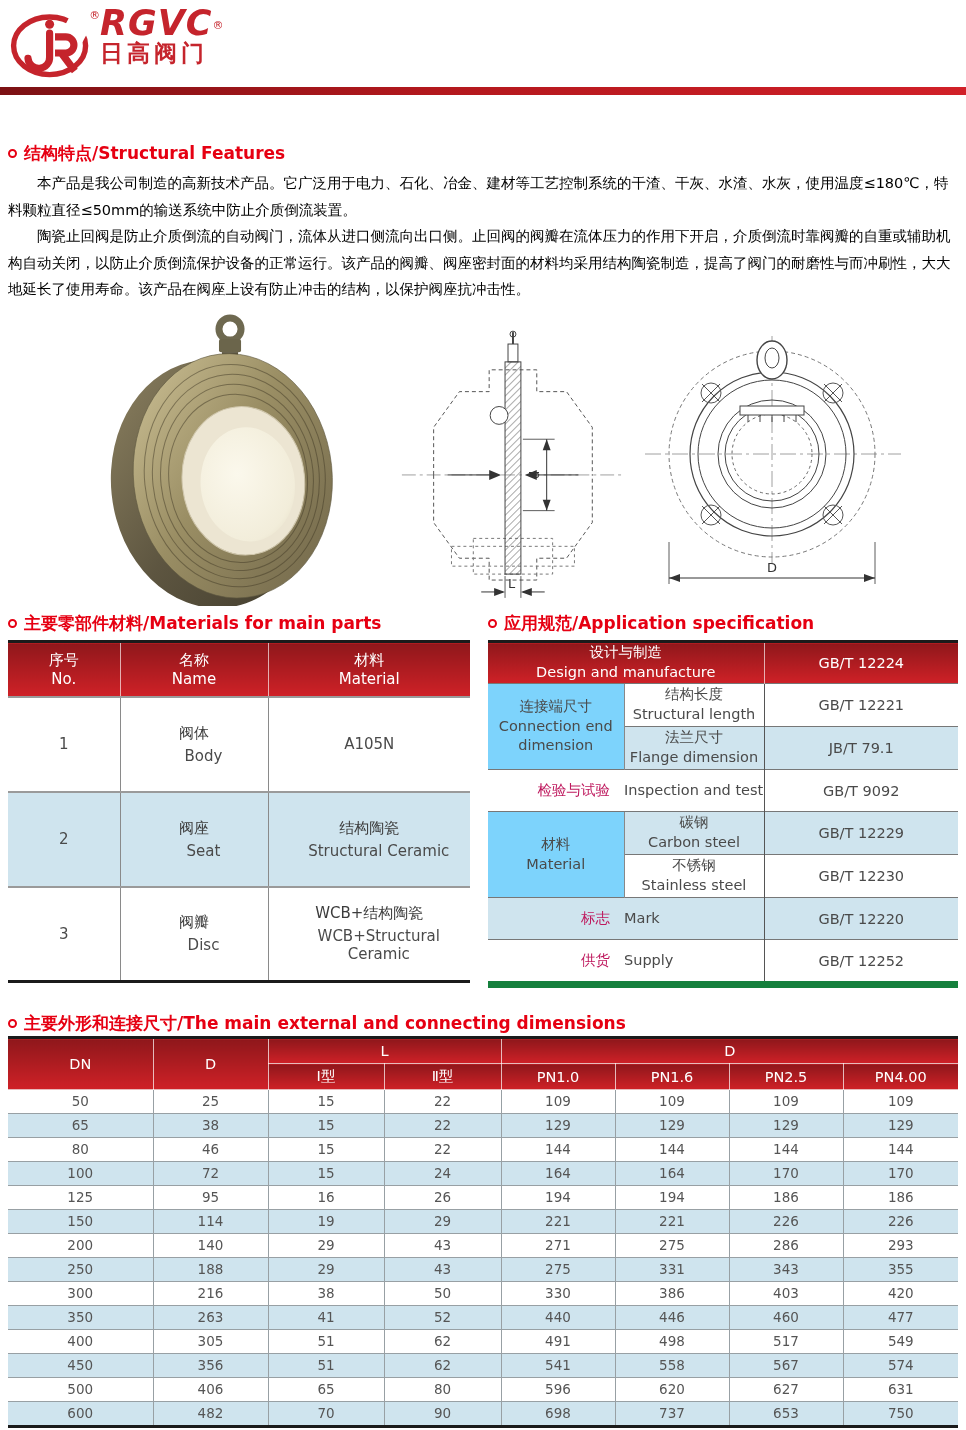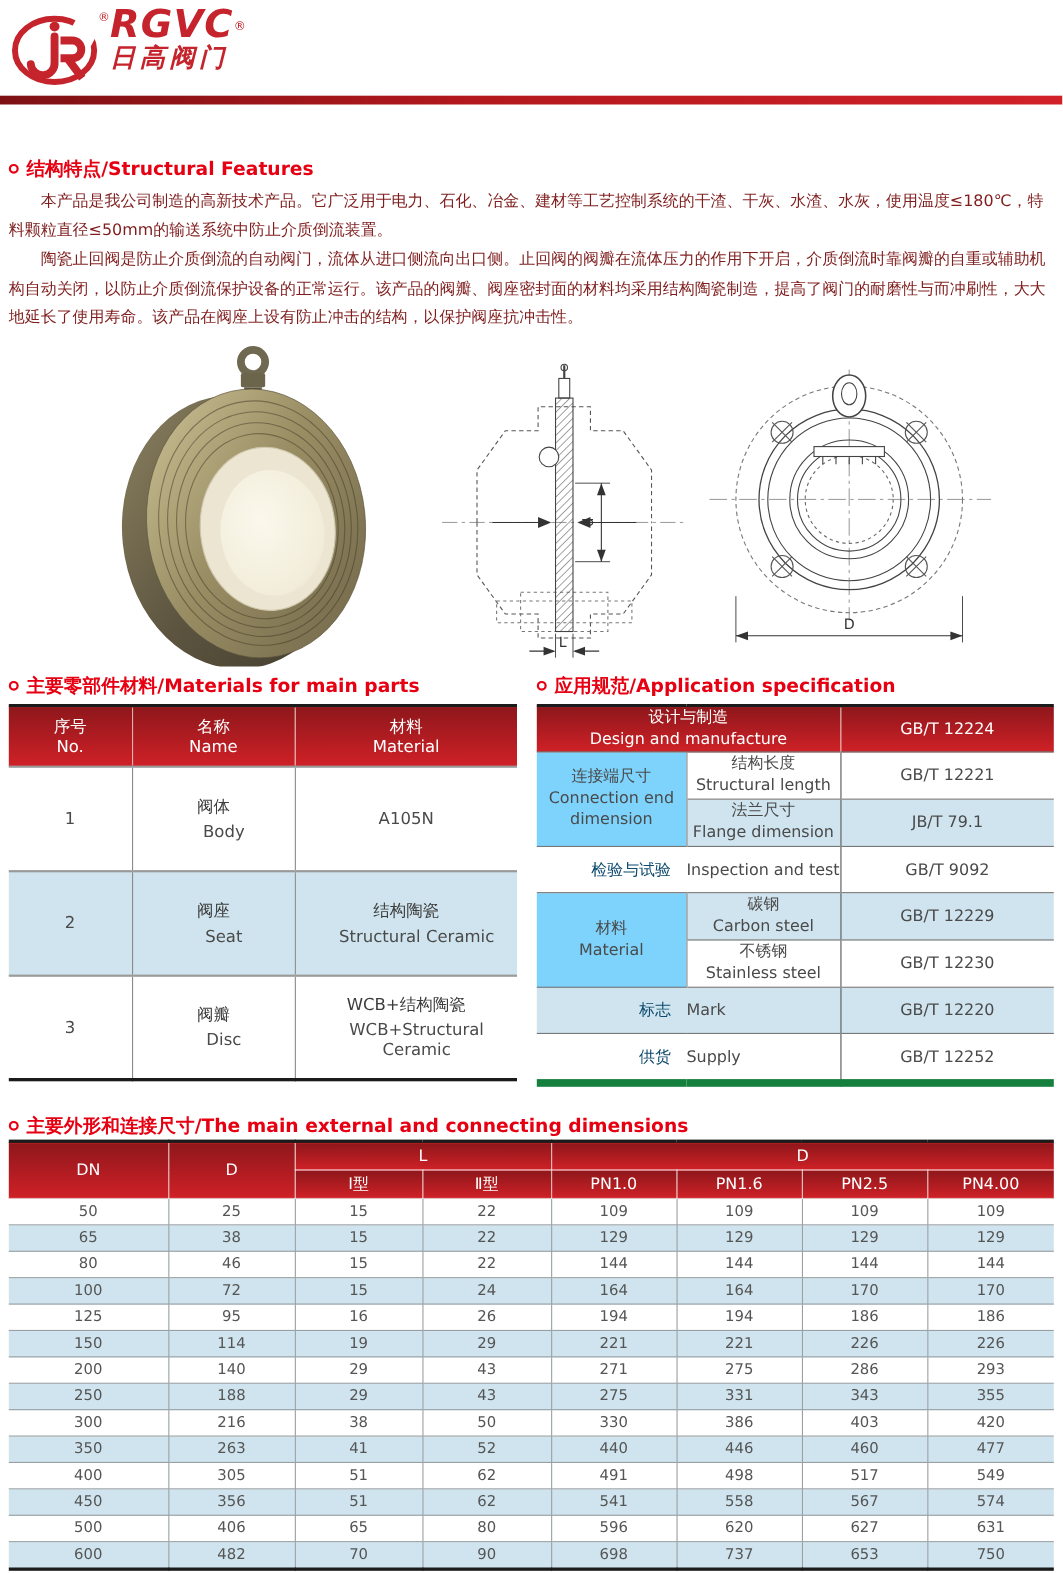--- a/index.html
+++ b/index.html
@@ -5,35 +5,35 @@
   * { margin:0; padding:0; box-sizing:border-box; }
   html,body { background:#fff; }
   body { font-family:"DejaVu Sans","Liberation Sans",sans-serif; color:#1a1a1a; }
   #page { position:relative; width:966px; height:1430px; background:#fff; overflow:hidden; }
 
   
   .logo-svg { position:absolute; left:10px; top:4px; }
   .brand { position:absolute; left:100px; top:6px; color:#c5242c; }
   .brand .rgvc { font-size:35px; font-weight:bold; font-style:italic; letter-spacing:1px; line-height:34px; }
   .brand .reg { font-size:11px; vertical-align:super; font-style:normal; }
-  .brand .cn { font-size:23px; font-weight:bold; letter-spacing:4px; line-height:27px;font-style:italic; }
+  .brand .cn { font-size:23px; font-weight:bold; letter-spacing:4px; line-height:27px; }
   .badge { position:absolute; left:232px; top:28px; background:linear-gradient(#d03035,#b31f24);
            color:#fff; font-size:23px; font-weight:bold; padding:6px 16px 7px; border-radius:6px;
            box-shadow:0 3px 0 #8c1417; letter-spacing:1px; }
   .red-rule { position:absolute; left:0; top:87px; width:966px; height:8px;
               background:linear-gradient(90deg,#7c1114,#b3181d 45%,#d12028); }
 
   
   .sec-title { position:absolute; font-size:17px; font-weight:bold; color:#e60012; white-space:nowrap; }
   .bullet { display:inline-block; width:9px; height:9px; border:2px solid #e60012; border-radius:50%;
             margin-right:7px; vertical-align:1px; }
 
   
   .features { position:absolute; left:8px; top:170px; width:950px; }
-  .features p { font-size:14.5px; line-height:1.83; text-indent:2em; color:#7f1d1d; }
+  .features p { font-size:14.5px; line-height:1.83; text-indent:2em; color:#000000; }
 
   
   .img-photo { position:absolute; left:100px; top:310px; }
   .img-side  { position:absolute; left:390px; top:328px; }
   .img-front { position:absolute; left:638px; top:330px; }
   .draw { stroke:#555; fill:none; }
 
   
   table { border-collapse:collapse; table-layout:fixed; }
   td,th { font-weight:normal; }
@@ -54,21 +54,21 @@
   
   .app-wrap { position:absolute; left:488px; top:640px; }
   .app { width:470px; border-top:3px solid #1b1b1b; border-bottom:7px solid #15803d; }
   .app th { height:42px; font-size:14.5px; text-align:center; }
   .app th.std-h { border-left:1px solid rgba(255,255,255,.65); }
   .app td { font-size:14.5px; color:#4a4a4a; text-align:center; border-top:1px solid #777; }
   .app td.std { border-left:1px solid #555; }
   .app .two-line { line-height:1.35; }
   .app td.subcell { border-left:1px solid #888; }
   .app .wide { text-align:left; }
-  .app .wide .cn { display:inline-block; width:122px; text-align:right; color:#0c4a6e; }
+  .app .wide .cn { display:inline-block; width:122px; text-align:right; color:#be185d; }
   .app .wide .en { margin-left:14px; }
   .app .h43 { height:43px; } .app .h42 { height:42px; } .app .h45 { height:45px; }
   .app .rowspan-cell { background:#7dd3fc;margin-top:48px; }
 
   
   .dims-wrap { position:absolute; left:8px; top:1036px; }
   .dims { width:950px; border-top:3px solid #1b1b1b; border-bottom:3px solid #1b1b1b; }
   .dims th { height:26px; font-size:14.5px; border:1px solid rgba(255,255,255,.7); }
   .dims td { height:23px; line-height:23px; font-size:13.5px; text-align:center; color:#555;
              border:1px solid #98a0a4; }

